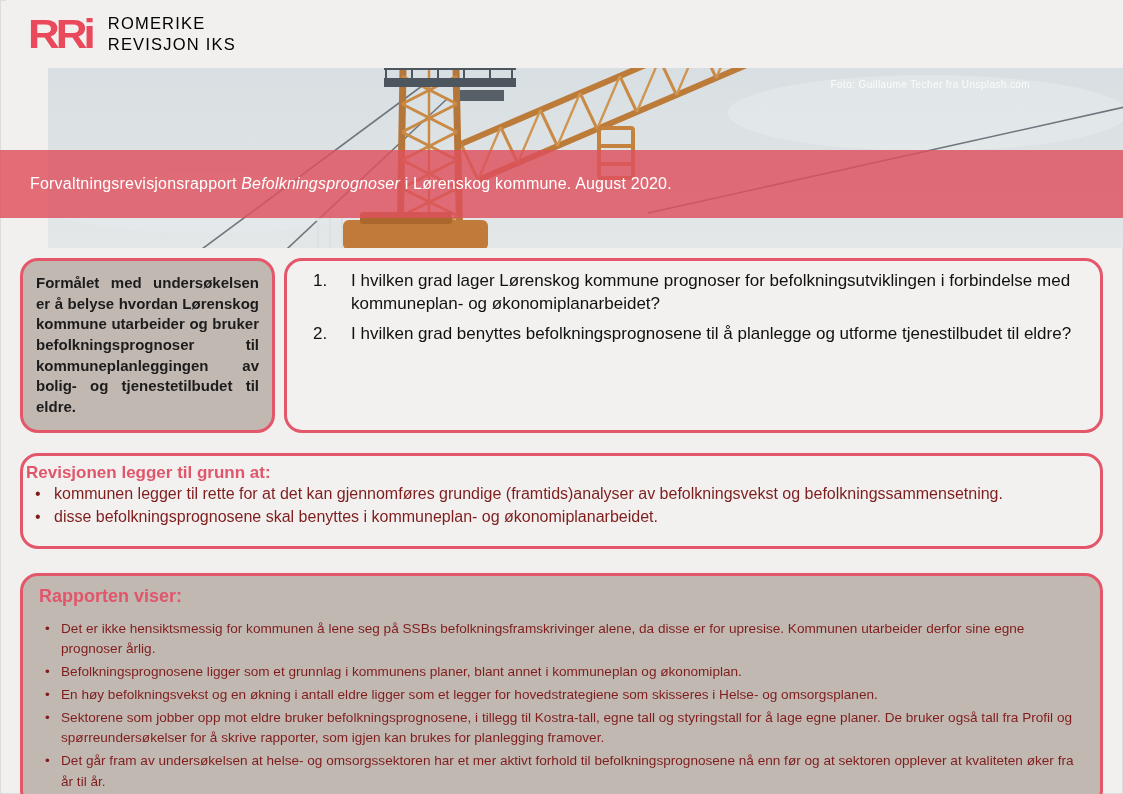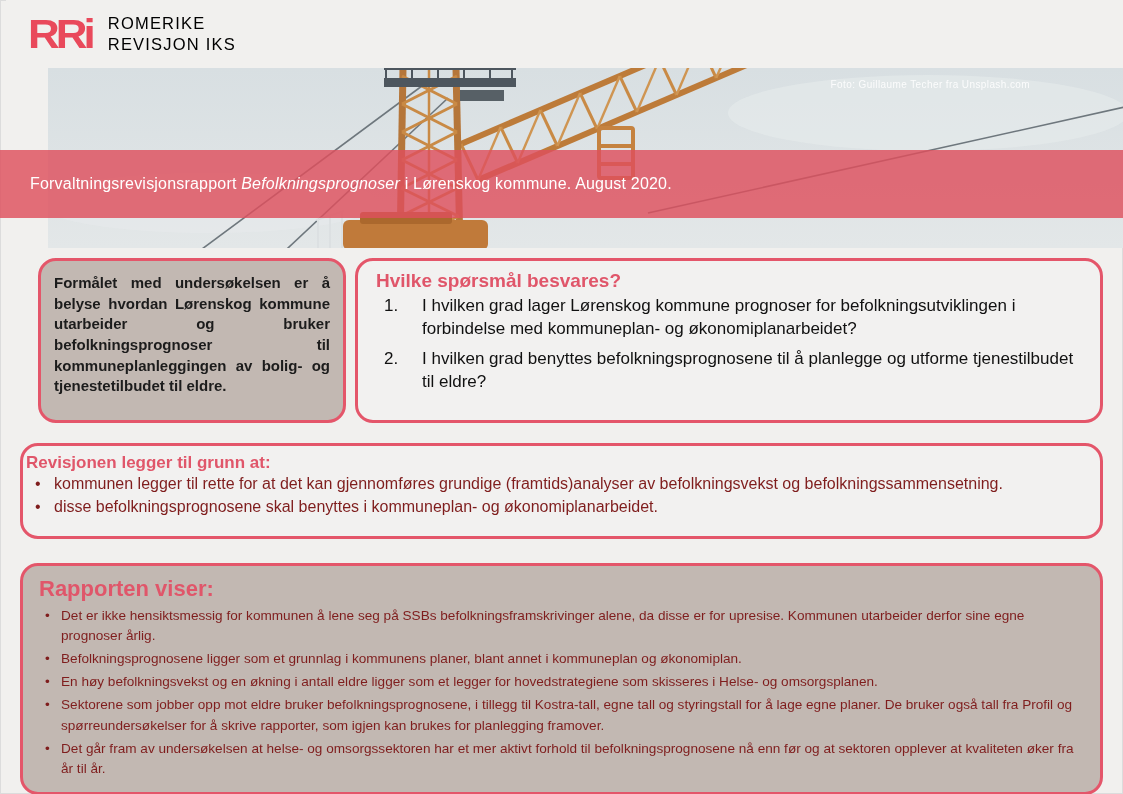--- a/index.html
+++ b/index.html
@@ -76,28 +76,27 @@
   .content { padding: 10px 20px 0 20px; }
   .box {
     border: 3px solid #e4566a;
     border-radius: 18px;
     background: #f2f1f0;
   }
   .box.taupe { background: #c2b8b2; }
   .row1 { display: flex; gap: 9px; }
 
   .purpose-box {
-    width: 308px; min-height: 165px;
+    width: 255px; min-height: 165px;
     padding: 12px 13px;
     font-size: 15px;
     font-weight: bold;
     color: #1c1c1c;
     line-height: 1.38;
     text-align: justify;
-    margin-left: 18px;
   }
   .questions-box {
     flex: 1; min-height: 165px;
     padding: 9px 18px;
   }
   .box-heading {
     color: #e0566a;
     font-weight: bold;
   }
   .questions-box .box-heading { font-size: 19px; margin-bottom: 3px; }
@@ -132,21 +131,21 @@
     content: "\2022";
     position: absolute; left: 9px;
   }
   .premises-box .bullet-list li { font-size: 16px; line-height: 1.32; margin-bottom: 2px; }
 
   .findings-box {
     margin-top: 24px;
     min-height: 214px;
     padding: 10px 16px;
   }
-  .findings-box .box-heading { font-size: 22px; margin-bottom: 4px; }
+  .findings-box .box-heading { font-size: 18px; margin-bottom: 12px; }
   .findings-box .bullet-list li {
     font-size: 13.6px;
     line-height: 1.48;
     margin-bottom: 3px;
     padding-left: 22px;
   }
   .findings-box .bullet-list li::before { left: 6px; }
 </style>
 </head>
 <body>
@@ -263,21 +262,20 @@
   </div>
 
   <div class="content">
 
     <div class="row1">
       <div class="box taupe purpose-box">
         <span>Formålet med undersøkelsen er å belyse hvordan Lørenskog kommune utarbeider og bruker befolkningsprognoser til kommuneplanleggingen av bolig- og tjenestetilbudet til eldre.</span>
       </div>
 
       <div class="box questions-box">
-        <div class="box-heading">Hvilke spørsmål besvares?</div>
         <ol class="num-list">
           <li>I hvilken grad lager Lørenskog kommune prognoser for befolkningsutviklingen i forbindelse med kommuneplan- og økonomiplanarbeidet?</li>
           <li>I hvilken grad benyttes befolkningsprognosene til å planlegge og utforme tjenestilbudet til eldre?</li>
         </ol>
       </div>
     </div>
 
     <div class="box premises-box">
       <div class="box-heading">Revisjonen legger til grunn at:</div>
       <ul class="bullet-list">

